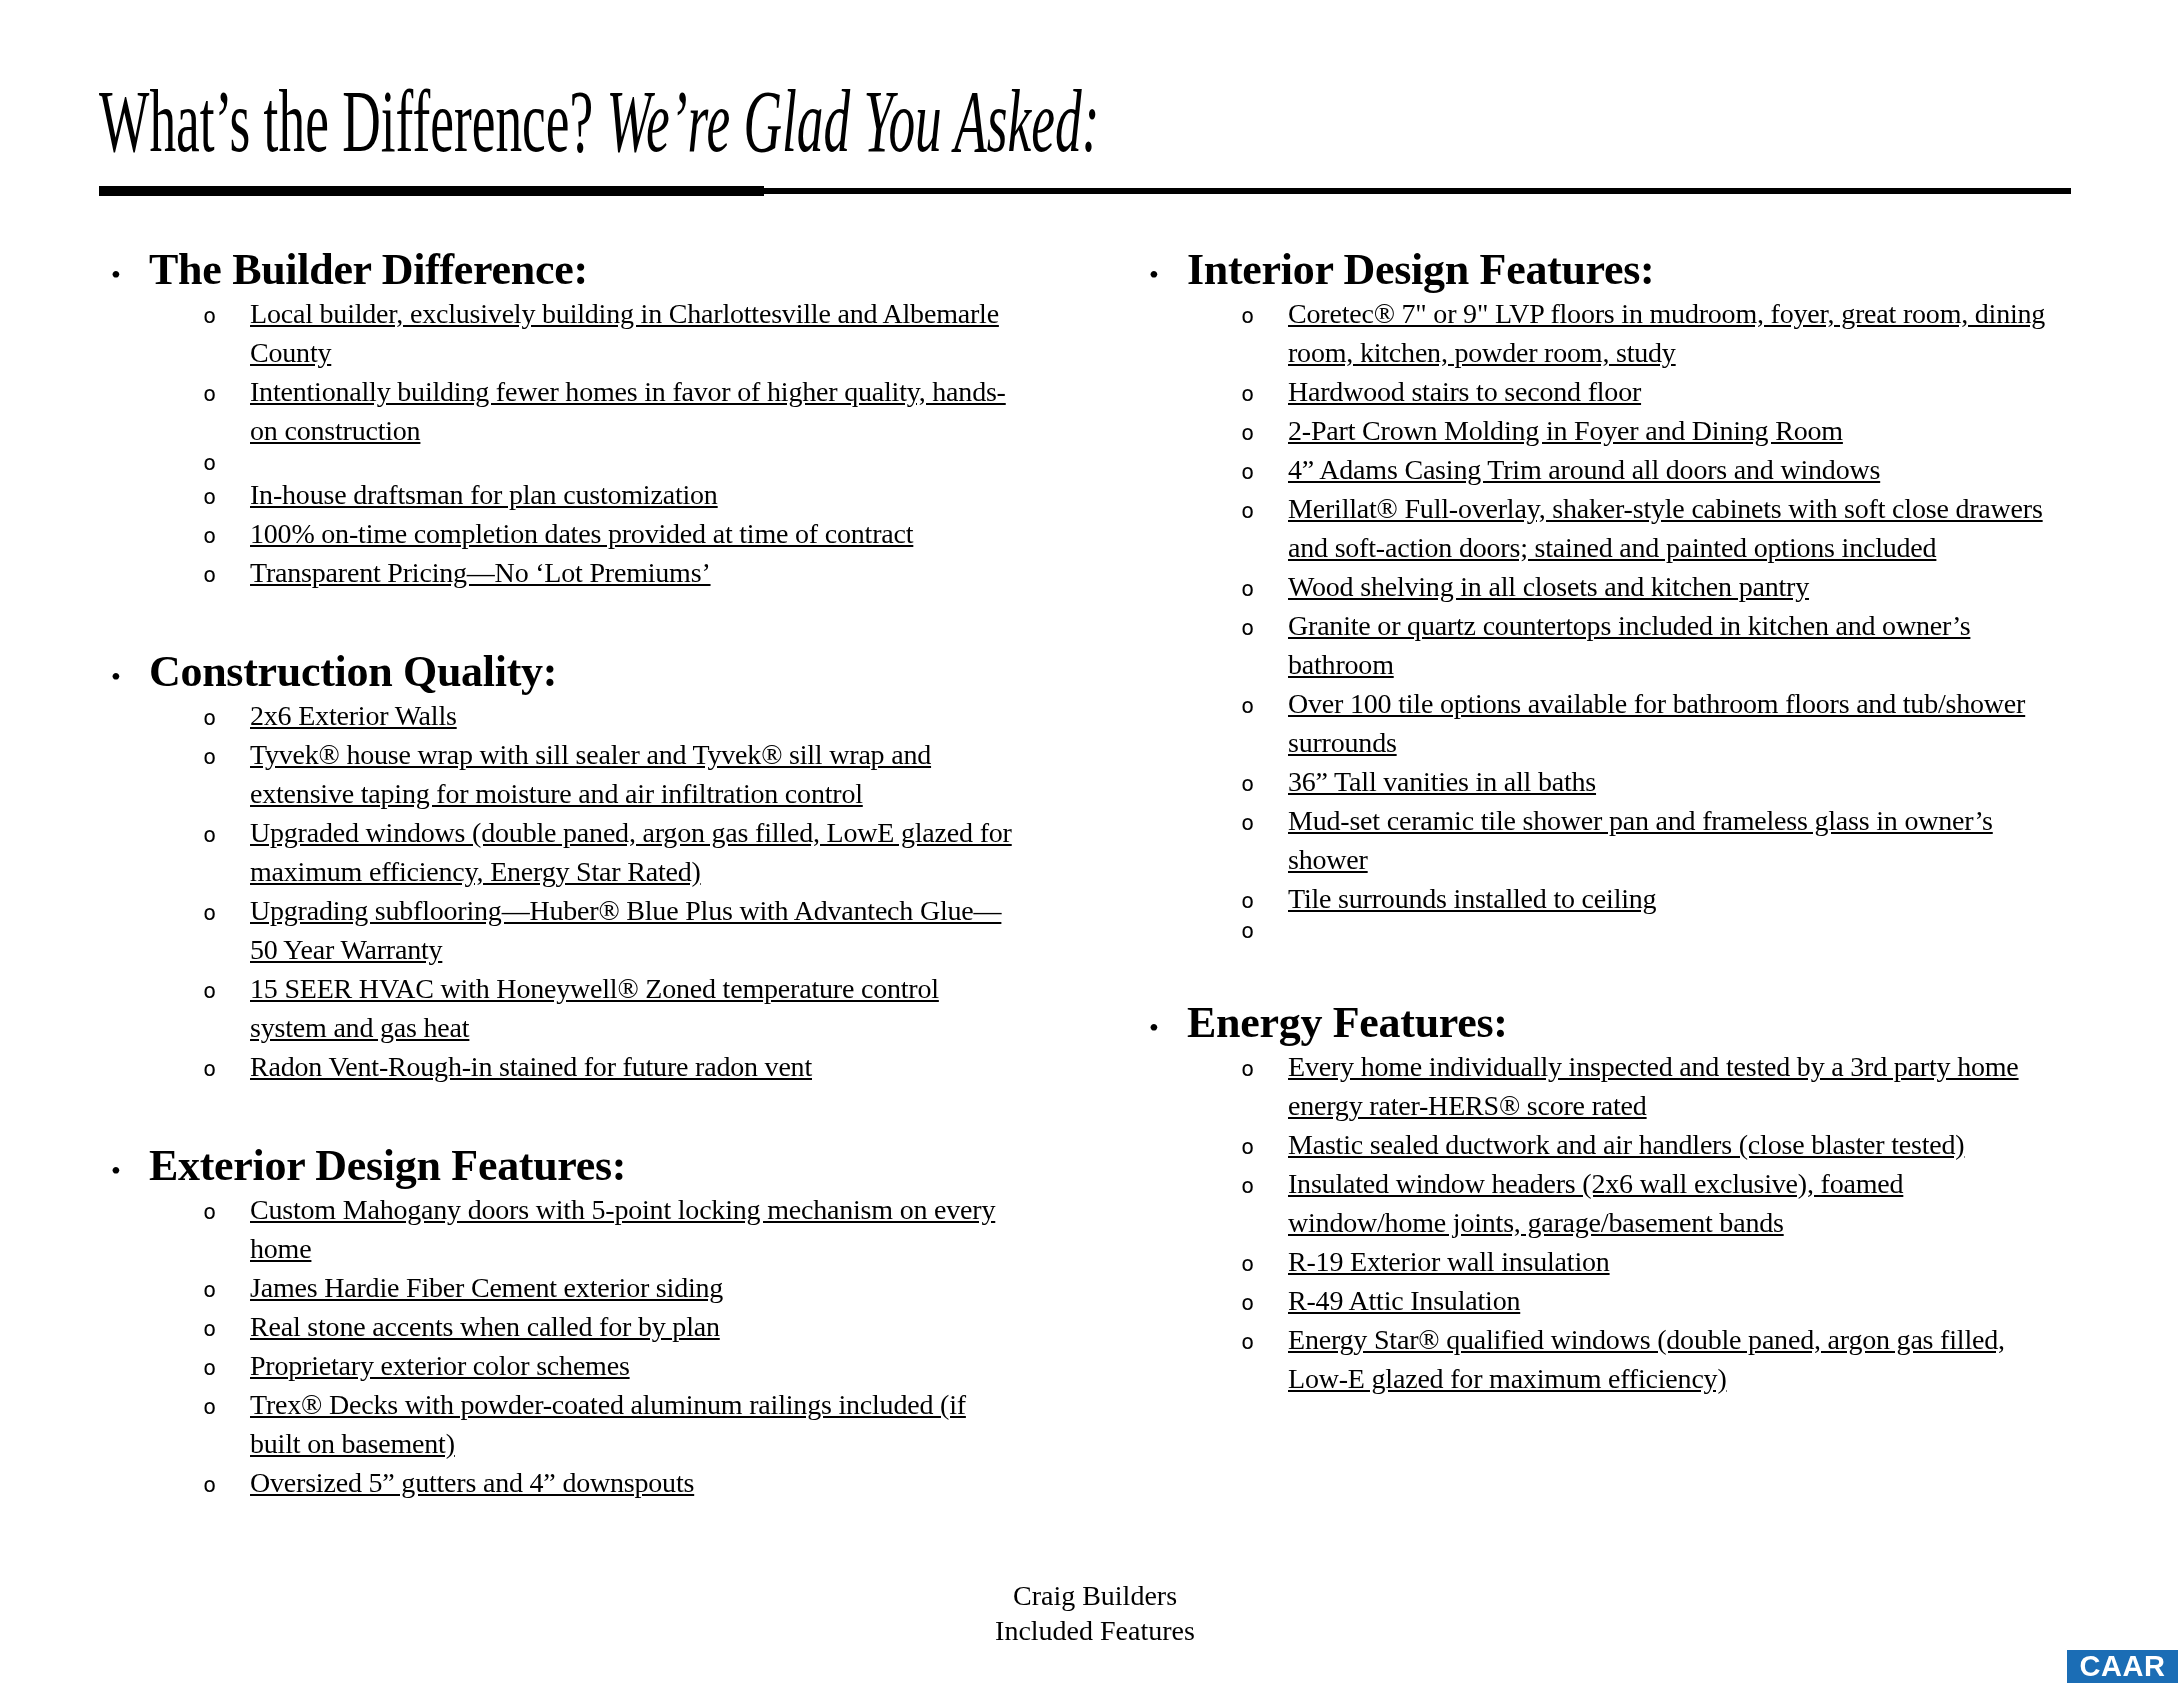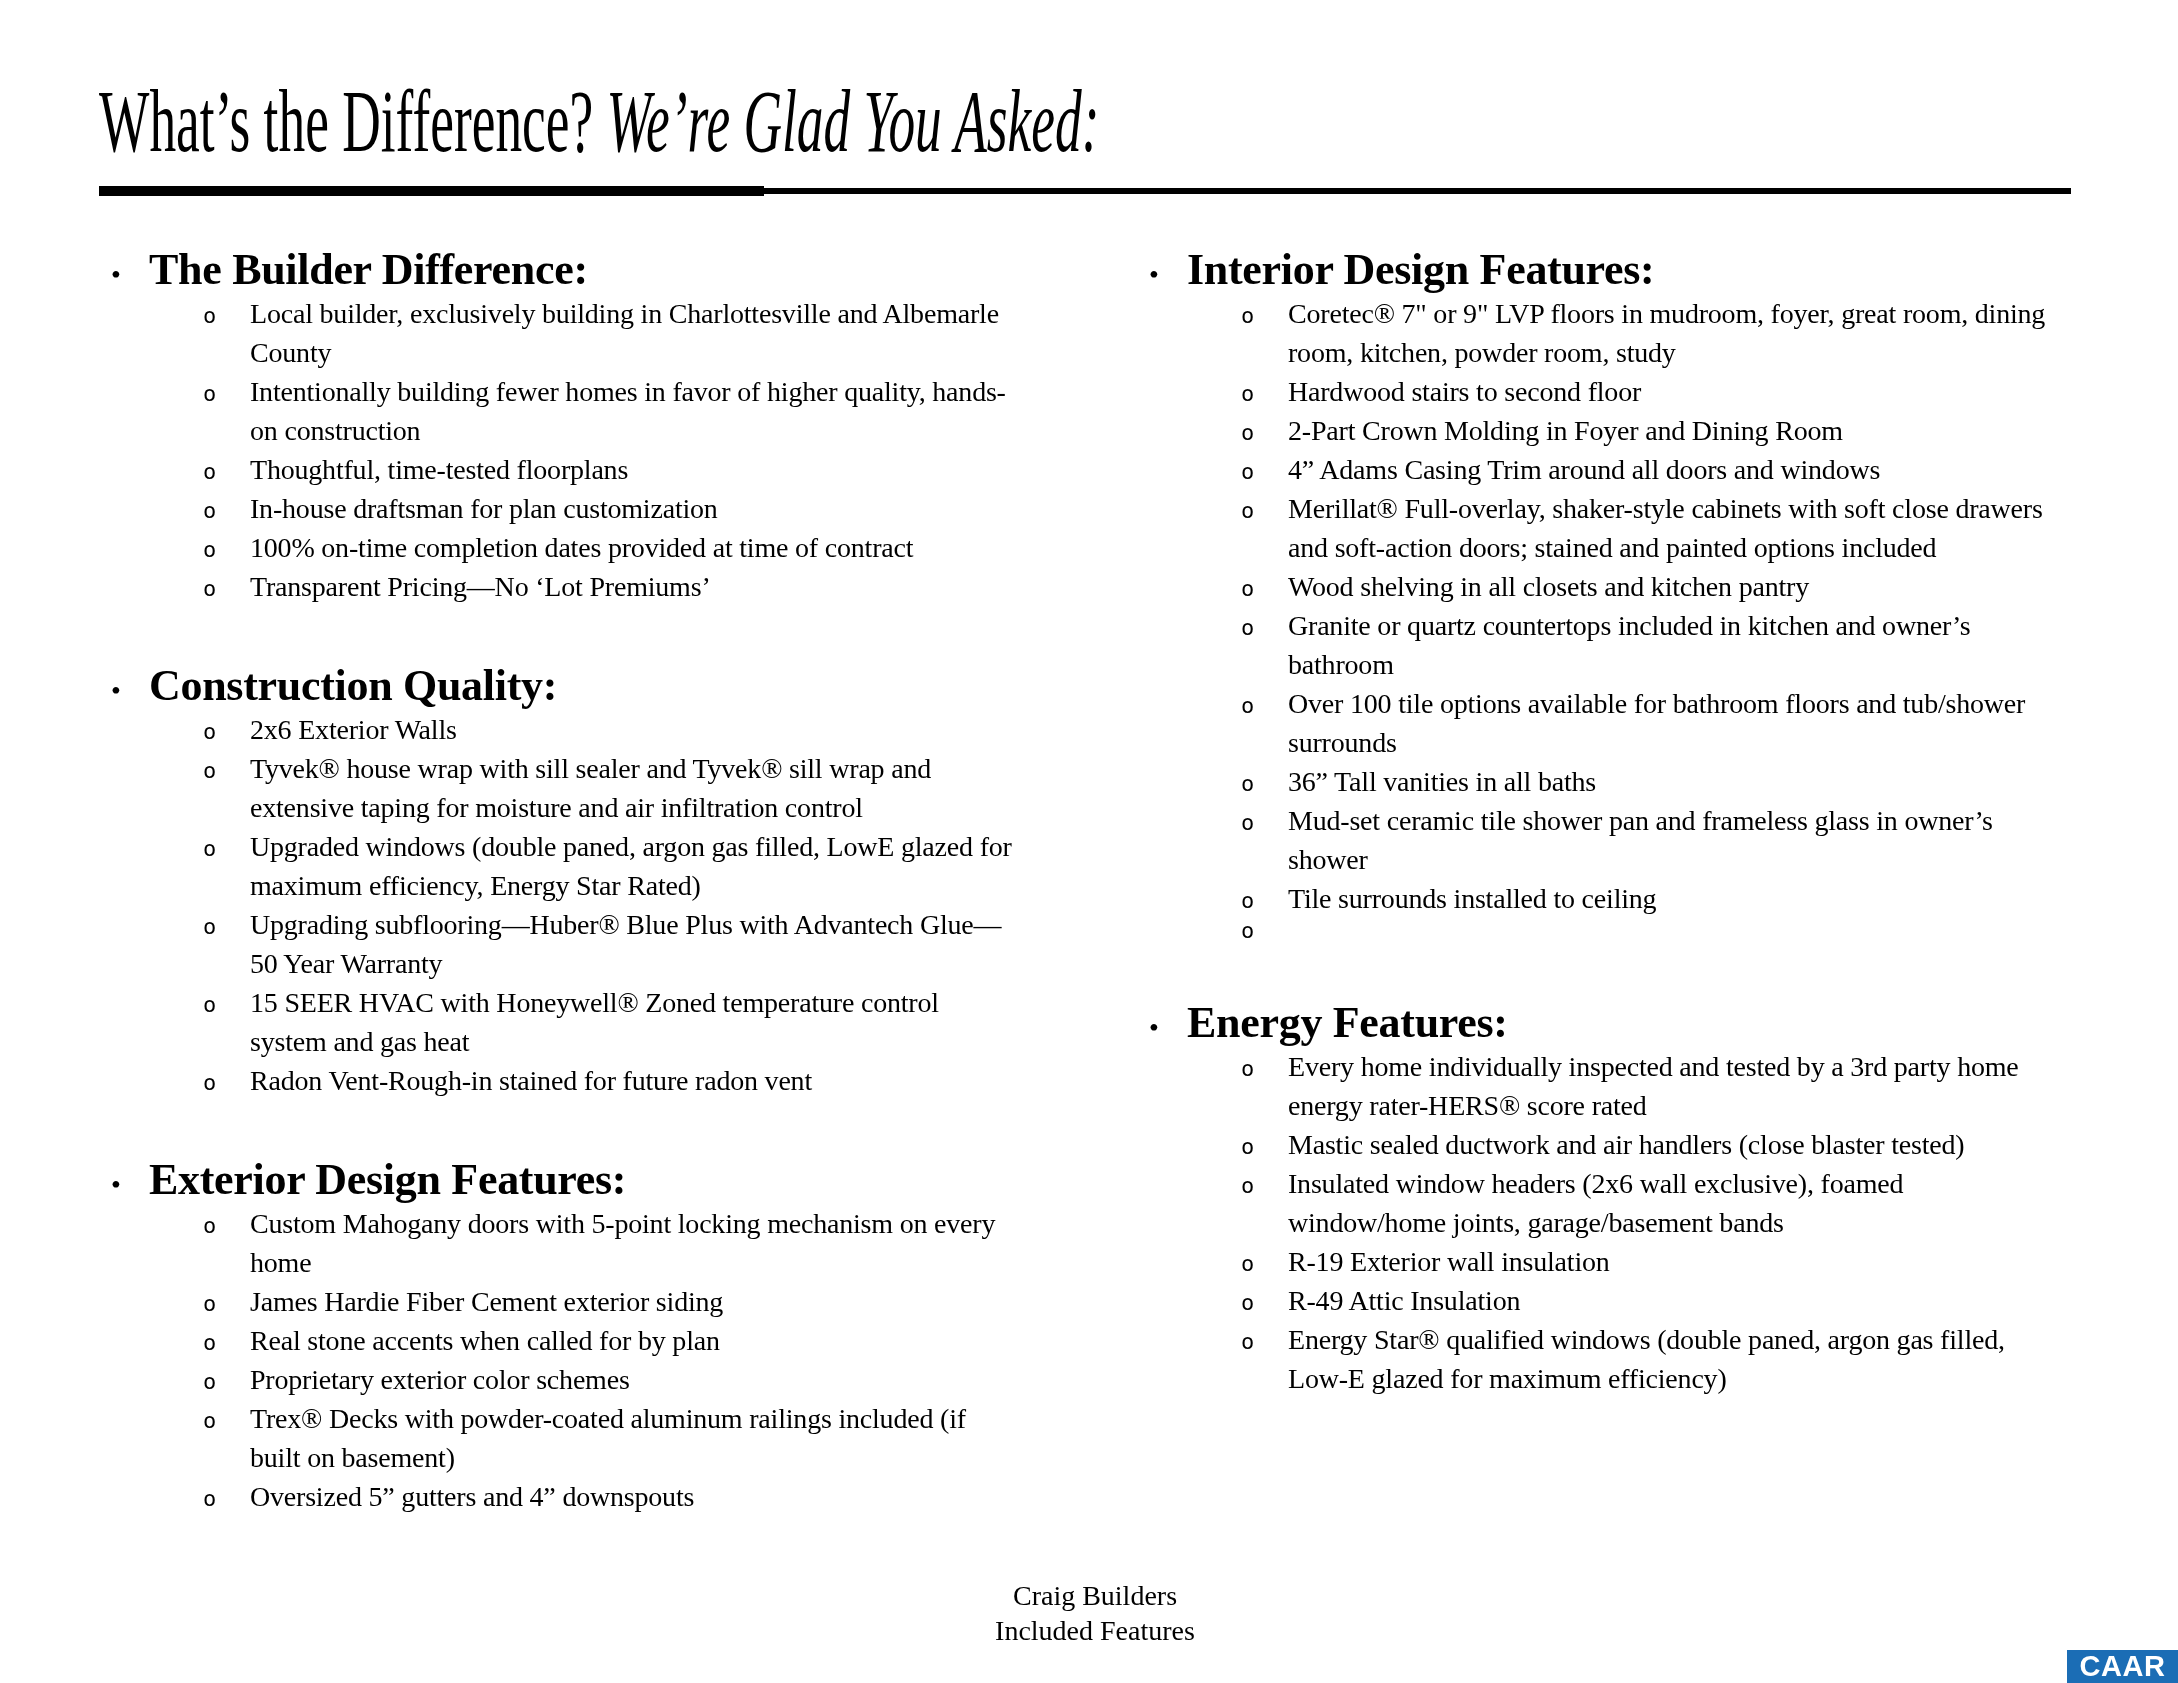--- a/index.html
+++ b/index.html
@@ -61,20 +61,21 @@
   .b2 {
     width: 47px; flex-shrink: 0;
     font-family: "DejaVu Sans Mono", monospace;
     font-size: 22px;
   }
   .t {
     font-size: 28px;
     line-height: 39px;
     letter-spacing: -0.2px;
     max-width: 772px;
+    text-decoration: underline;
   }
   
   .doc-footer {
     position: absolute;
     top: 1578px; left: 12px; right: 0;
     text-align: center;
     font-size: 28px;
     line-height: 35px;
   }
   
@@ -126,21 +127,20 @@
           <div class="item">
             <span class="b2">o</span>
             <div class="t">Local builder, exclusively building in Charlottesville and Albemarle County</div>
           </div>
           <div class="item">
             <span class="b2">o</span>
             <div class="t">Intentionally building fewer homes in favor of higher quality, hands-on construction</div>
           </div>
           <div class="item">
             <span class="b2">o</span>
-            <div class="t">Thoughtful, time-tested floorplans</div>
           </div>
           <div class="item">
             <span class="b2">o</span>
             <div class="t">In-house draftsman for plan customization</div>
           </div>
           <div class="item">
             <span class="b2">o</span>
             <div class="t">100% on-time completion dates provided at time of contract</div>
           </div>
           <div class="item">

